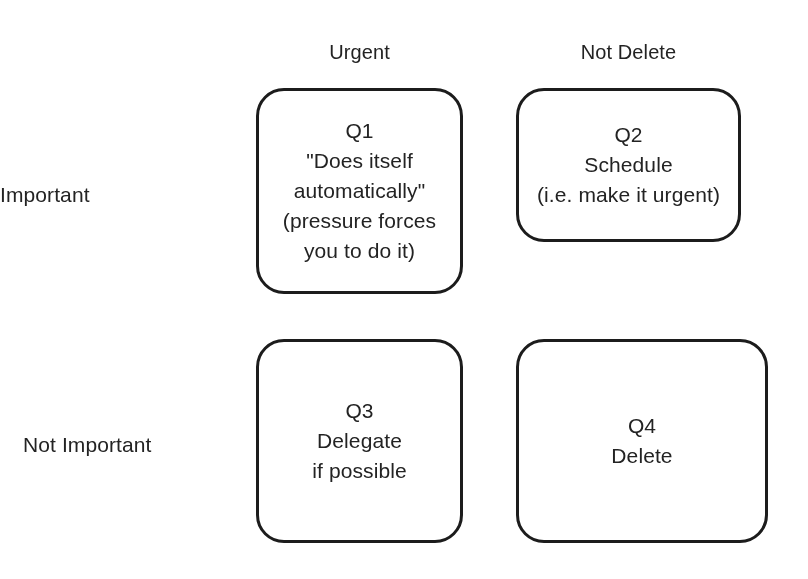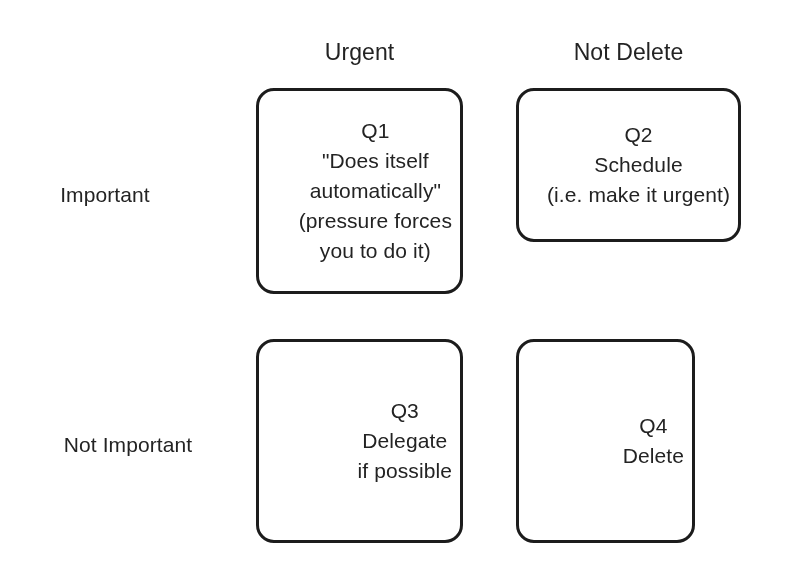--- a/index.html
+++ b/index.html
@@ -21,70 +21,70 @@
     width: 808px;
     height: 579px;
   }
 
   
   .col-header {
     position: absolute;
     top: 38px;
     height: 28px;
     line-height: 28px;
-    font-size: 23px;
+    font-size: 20px;
     font-weight: 400;
     color: #232323;
     text-align: center;
     letter-spacing: 0.1px;
     white-space: nowrap;
   }
   .col-header.col-1 { left: 256px; width: 207px; }
   .col-header.col-2 { left: 516px; width: 225px; }
 
   
   .row-label {
     position: absolute;
     left: 0;
     width: 210px;
     font-size: 21px;
     font-weight: 400;
     color: #232323;
-    text-align: center;
+    text-align: left;
     white-space: nowrap;
     letter-spacing: 0.1px;
   }
   .row-label.row-1 { top: 181px; height: 28px; line-height: 28px; }
   .row-label.row-2 { top: 431px; height: 28px; line-height: 28px; padding-left: 23px; }
 
   
   .quadrant {
     position: absolute;
     box-sizing: border-box;
     background: #ffffff;
     border: 3px solid #1c1c1c;
-    border-radius: 18px;
+    border-radius: 28px;
     display: flex;
     align-items: center;
-    justify-content: flex-end;
+    justify-content: center;
     padding: 6px 8px;
   }
   .quadrant .q-text {
     font-size: 21px;
     line-height: 30px;
     color: #232323;
     text-align: center;
     white-space: pre-line;
     letter-spacing: 0.1px;
   }
 
   #quadrant-q1 { left: 256px; top: 88px;  width: 207px; height: 206px; }
   #quadrant-q2 { left: 516px; top: 88px;  width: 225px; height: 154px; }
   #quadrant-q3 { left: 256px; top: 339px; width: 207px; height: 204px; }
-  #quadrant-q4 { left: 516px; top: 339px; width: 179px; height: 204px; }
+  #quadrant-q4 { left: 516px; top: 339px; width: 252px; height: 204px; }
 </style>
 </head>
 <body>
 
 <div id="matrix-root">
 
   <div class="col-header col-1">Urgent</div>
   <div class="col-header col-2">Not Delete</div>
 
   <div class="row-label row-1">Important</div>

